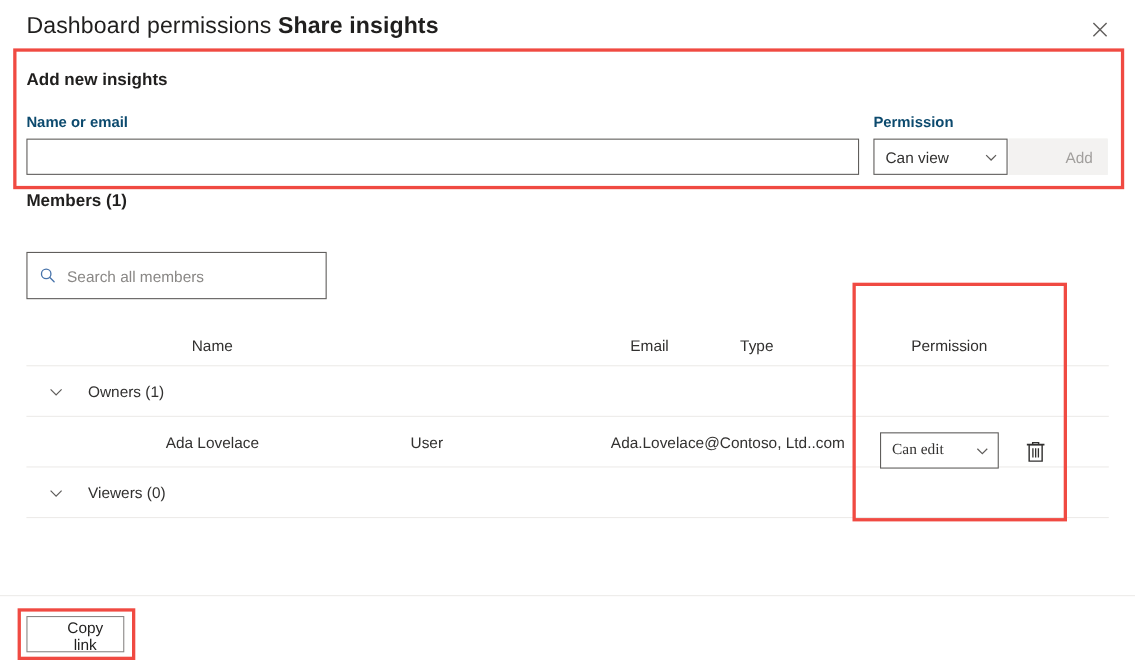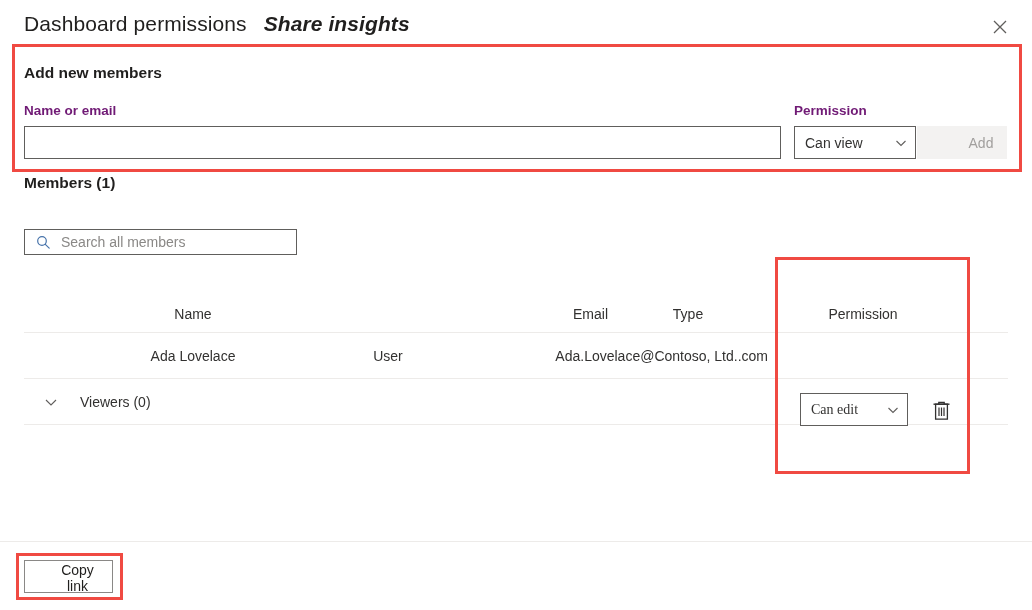--- a/index.html
+++ b/index.html
@@ -12,36 +12,36 @@
     overflow: hidden;
   }
   #root { position: relative; width: 1032px; height: 610px; background: #fff; }
 
   
   .dlg-title {
     position: absolute; left: 24px; top: 12px;
     font-size: 21px; font-weight: 400; color: #201f1e;
     white-space: nowrap; letter-spacing: .1px;
   }
-  .dlg-title .ital { font-style: italic; font-weight: 700; margin-left: 11px; }
+  .dlg-title .ital { font-weight: 700; }
   .close-btn {
     position: absolute; right: 16px; top: 11px;
     width: 32px; height: 32px;
     display: flex; align-items: center; justify-content: center;
     background: none; border: 0; cursor: pointer; color: #605e5c;
   }
 
   
   .sec-title {
     position: absolute;
     font-size: 15.5px; font-weight: 700; color: #201f1e;
   }
   #add-title { left: 24px; top: 64px; }
   .field-label {
-    position: absolute; font-size: 13.5px; font-weight: 600; color: #701a75;
+    position: absolute; font-size: 13.5px; font-weight: 600; color: #0c4a6e;
   }
   #name-label { left: 24px; top: 103px; }
   #perm-label { left: 794px; top: 103px; }
 
   .text-input {
     position: absolute; left: 24px; top: 126px;
     width: 757px; height: 33px;
     border: 1px solid #605e5c; background: #fff;
     font-family: "Liberation Sans", sans-serif;
     font-size: 13.5px; color: #323130; padding: 0 8px;
@@ -68,21 +68,21 @@
     font-family: "Liberation Sans", sans-serif;
     cursor: default;
     padding-left: 44px;
   }
 
   
   #members-title { left: 24px; top: 174px; }
 
   .search-wrap {
     position: absolute; left: 24px; top: 229px;
-    width: 273px; height: 26px;
+    width: 273px; height: 43px;
     border: 1px solid #605e5c; background: #fff;
     display: flex; align-items: center; padding: 0 8px;
   }
   .search-wrap .mag { margin: 0 8px 0 3px; display: flex; align-items: center; color: #4773aa; }
   .search-input {
     flex: 1; border: 0; outline: none; background: transparent;
     font-family: "Liberation Sans", sans-serif;
     font-size: 14px; color: #323130;
   }
   .search-input::placeholder { color: #8a8886; }
@@ -137,21 +137,21 @@
   <div class="dlg-title">
     <span>Dashboard permissions</span>
     <span class="ital">Share insights</span>
   </div>
   <button class="close-btn">
     <svg width="14" height="14" viewBox="0 0 14 14">
       <path d="M1 1 L13 13 M13 1 L1 13" stroke="#605e5c" stroke-width="1.3" fill="none"></path>
     </svg>
   </button>
 
-  <div class="sec-title" id="add-title">Add new members</div>
+  <div class="sec-title" id="add-title">Add new insights</div>
   <div class="field-label" id="name-label">Name or email</div>
   <input class="text-input" id="name-input" type="text" placeholder="" style="">
 
   <div class="field-label" id="perm-label">Permission</div>
   <div class="dropdown" id="perm-dd">
     <span class="dd-text">Can view</span>
     <span class="chev">
       <svg width="12" height="12" viewBox="0 0 12 12">
           <path d="M1.5 4 L6 8.5 L10.5 4" stroke="#605e5c" stroke-width="1.1" fill="none"></path>
         </svg>
@@ -175,20 +175,32 @@
   <div class="tbl">
     <div class="tr head">
       <div class="c c-chev"></div>
       <div class="c c-name">Name</div>
       <div class="c c-email">Email</div>
       <div class="c c-type">Type</div>
       <div class="c c-perm">Permission</div>
       <div class="c c-del"></div>
     </div>
 
+    <div class="tr group">
+      <div class="c c-chev">
+        <svg width="14" height="14" viewBox="0 0 14 14">
+            <path d="M2 5 L7 10 L12 5" stroke="#605e5c" stroke-width="1.1" fill="none"></path>
+          </svg>
+      </div>
+      <div class="c c-name group-label">Owners (1)</div>
+      <div class="c c-email"></div>
+      <div class="c c-type"></div>
+      <div class="c c-perm"></div>
+      <div class="c c-del"></div>
+    </div>
 
     <div class="tr member">
       <div class="c c-chev"></div>
       <div class="c c-name">Ada Lovelace</div>
       <div class="c c-type">User</div>
       <div class="c c-email">Ada.Lovelace@Contoso, Ltd..com</div>
       <div class="c c-perm"></div>
       <div class="c c-del"></div>
     </div>
 

